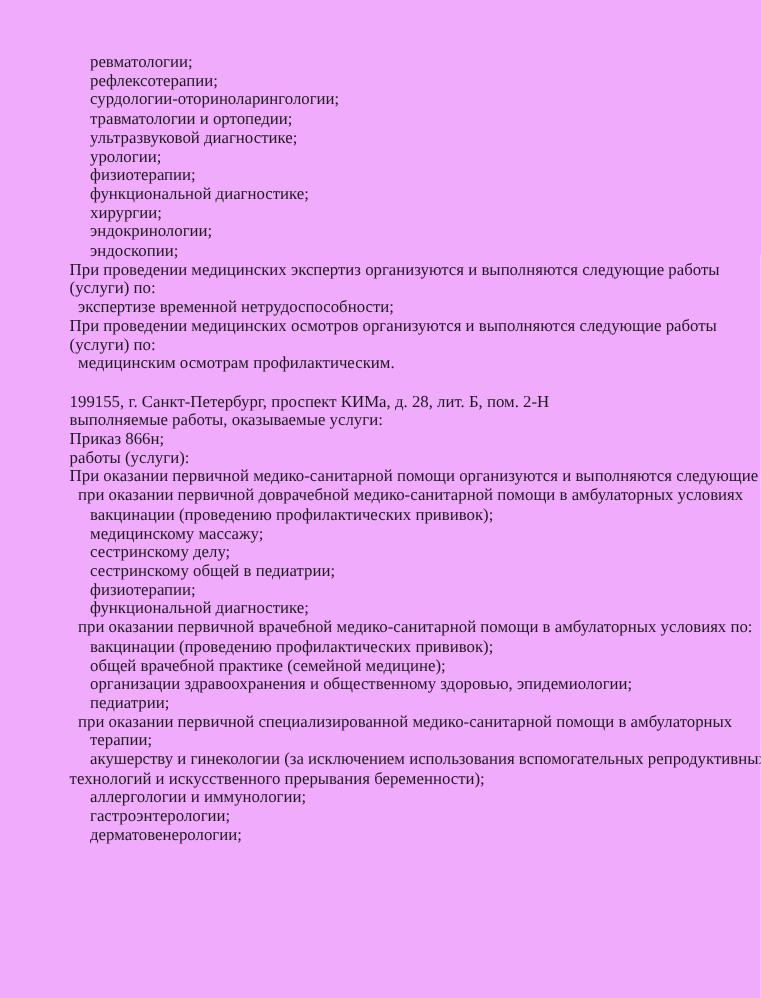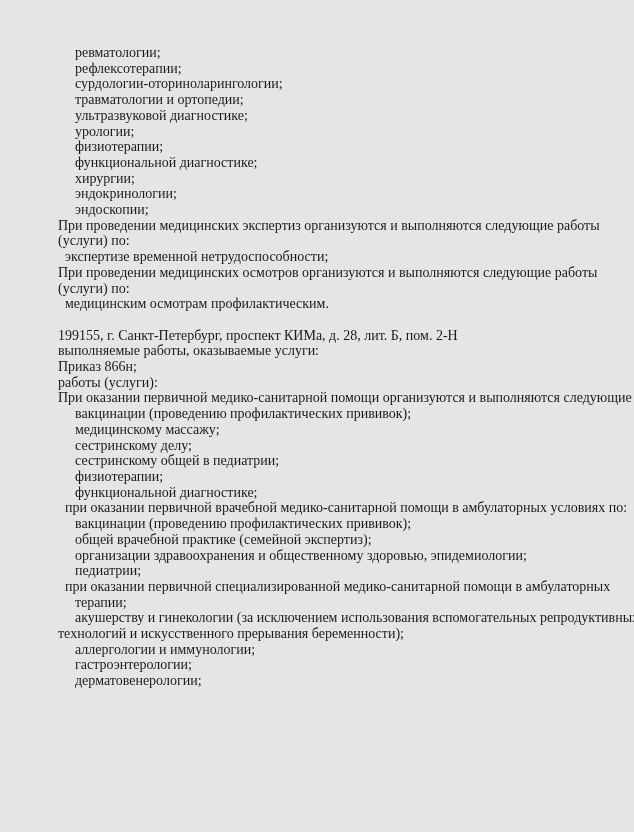--- a/index.html
+++ b/index.html
@@ -4,21 +4,21 @@
 <style>
   html, body {
     margin: 0;
     padding: 0;
     background: #ffffff;
   }
   .doc-page {
     position: relative;
     width: 634px;
     height: 832px;
-    background: #e5e5e5;
+    background: #f0abfc;
     box-sizing: border-box;
     padding: 45px 40px 0 58px;
     overflow: hidden;
   }
   .doc-text {
     font-family: "Liberation Serif", "DejaVu Serif", serif;
     font-size: 14px;
     line-height: 15.7px;
     color: #1b1b1b;
   }
@@ -50,29 +50,30 @@
       <div class="doc-line ind1">экспертизе временной нетрудоспособности;</div>
       <div class="doc-line">При проведении медицинских осмотров организуются и выполняются следующие работы</div>
       <div class="doc-line">(услуги) по:</div>
       <div class="doc-line ind1">медицинским осмотрам профилактическим.</div>
       <div class="doc-line">&nbsp;</div>
       <div class="doc-line">199155, г. Санкт-Петербург, проспект КИМа, д. 28, лит. Б, пом. 2-Н</div>
       <div class="doc-line">выполняемые работы, оказываемые услуги:</div>
       <div class="doc-line">Приказ 866н;</div>
       <div class="doc-line">работы (услуги):</div>
       <div class="doc-line">При оказании первичной медико-санитарной помощи организуются и выполняются следующие</div>
+      <div class="doc-line ind1">при оказании первичной доврачебной медико-санитарной помощи в амбулаторных условиях</div>
       <div class="doc-line ind2">вакцинации (проведению профилактических прививок);</div>
       <div class="doc-line ind2">медицинскому массажу;</div>
       <div class="doc-line ind2">сестринскому делу;</div>
       <div class="doc-line ind2">сестринскому общей в педиатрии;</div>
       <div class="doc-line ind2">физиотерапии;</div>
       <div class="doc-line ind2">функциональной диагностике;</div>
       <div class="doc-line ind1">при оказании первичной врачебной медико-санитарной помощи в амбулаторных условиях по:</div>
       <div class="doc-line ind2">вакцинации (проведению профилактических прививок);</div>
-      <div class="doc-line ind2">общей врачебной практике (семейной экспертиз);</div>
+      <div class="doc-line ind2">общей врачебной практике (семейной медицине);</div>
       <div class="doc-line ind2">организации здравоохранения и общественному здоровью, эпидемиологии;</div>
       <div class="doc-line ind2">педиатрии;</div>
       <div class="doc-line ind1">при оказании первичной специализированной медико-санитарной помощи в амбулаторных</div>
       <div class="doc-line ind2">терапии;</div>
       <div class="doc-line ind2">акушерству и гинекологии (за исключением использования вспомогательных репродуктивных</div>
       <div class="doc-line">технологий и искусственного прерывания беременности);</div>
       <div class="doc-line ind2">аллергологии и иммунологии;</div>
       <div class="doc-line ind2">гастроэнтерологии;</div>
       <div class="doc-line ind2">дерматовенерологии;</div>
     </div>

